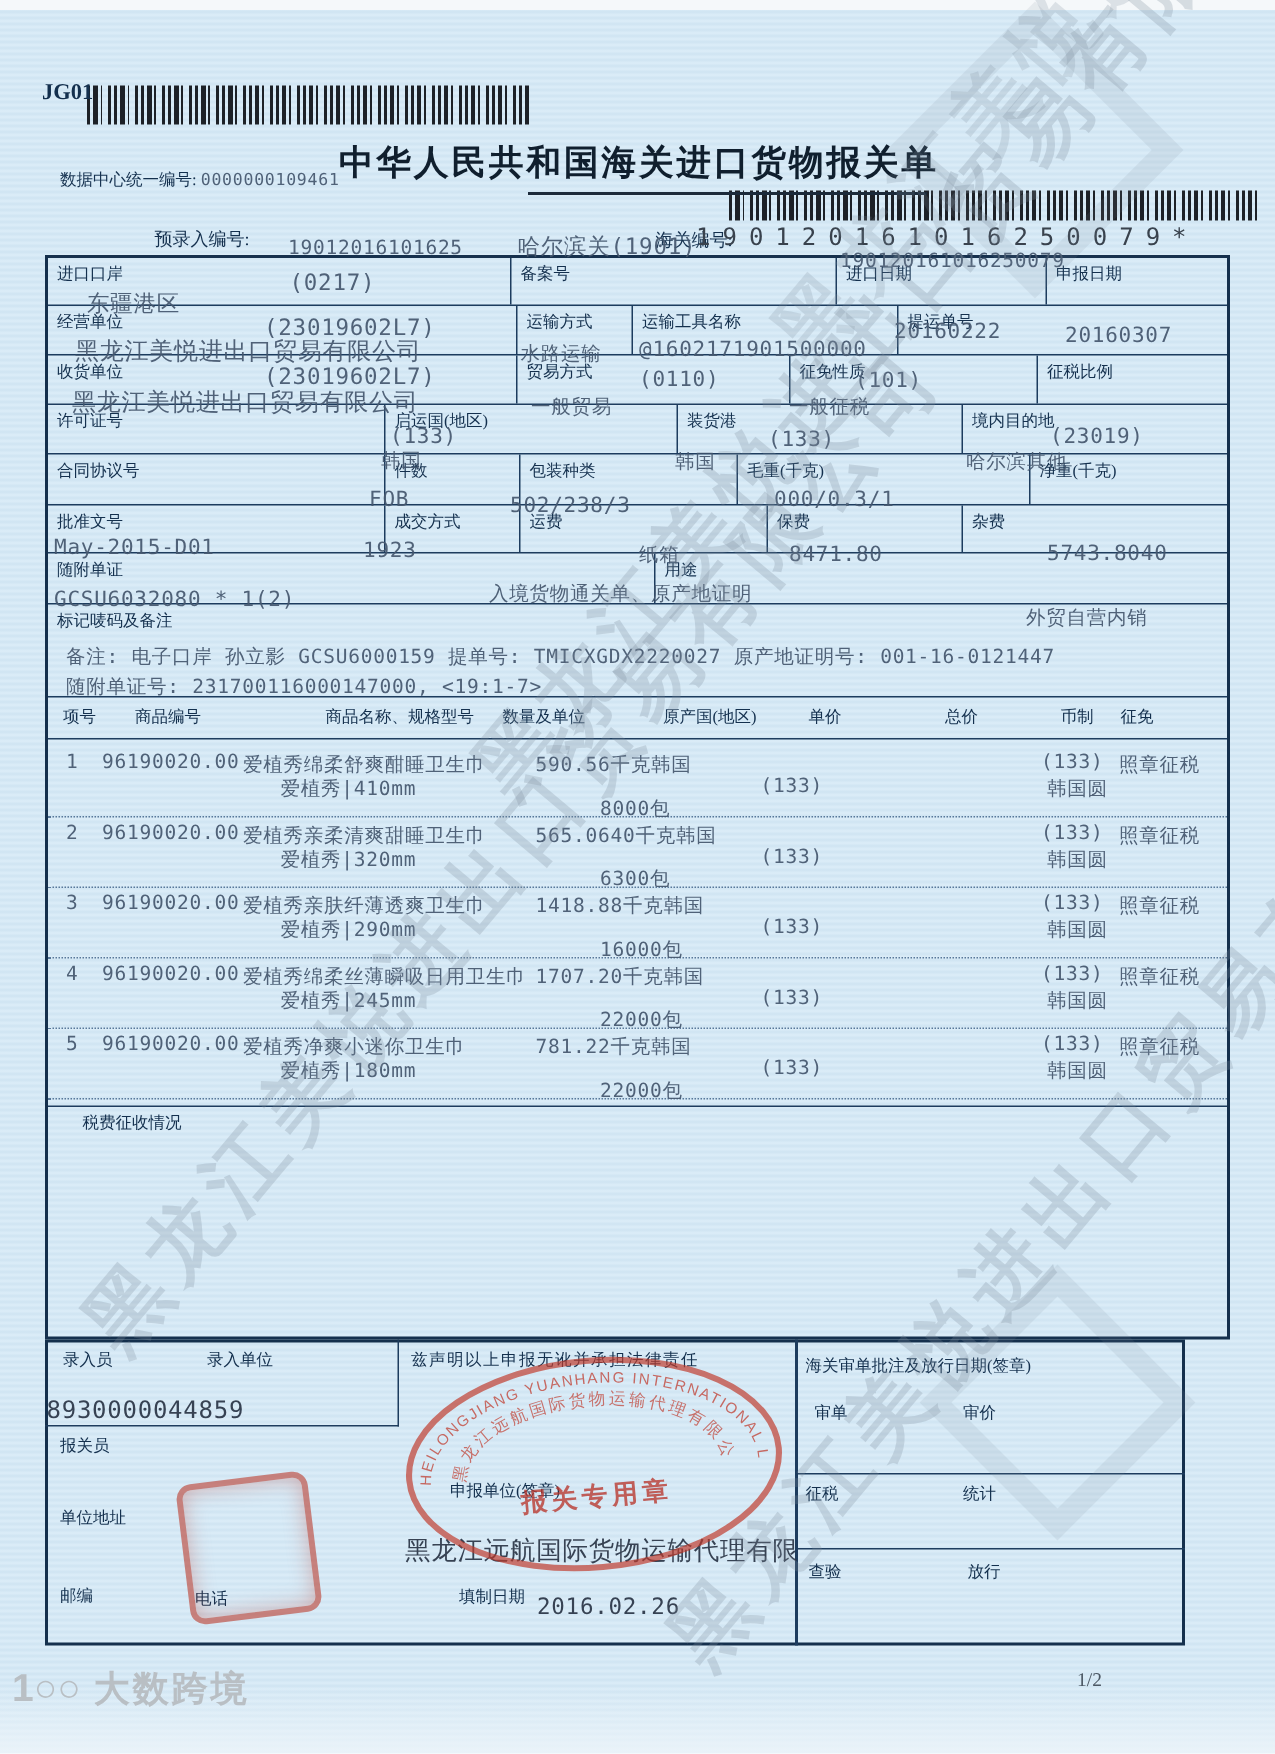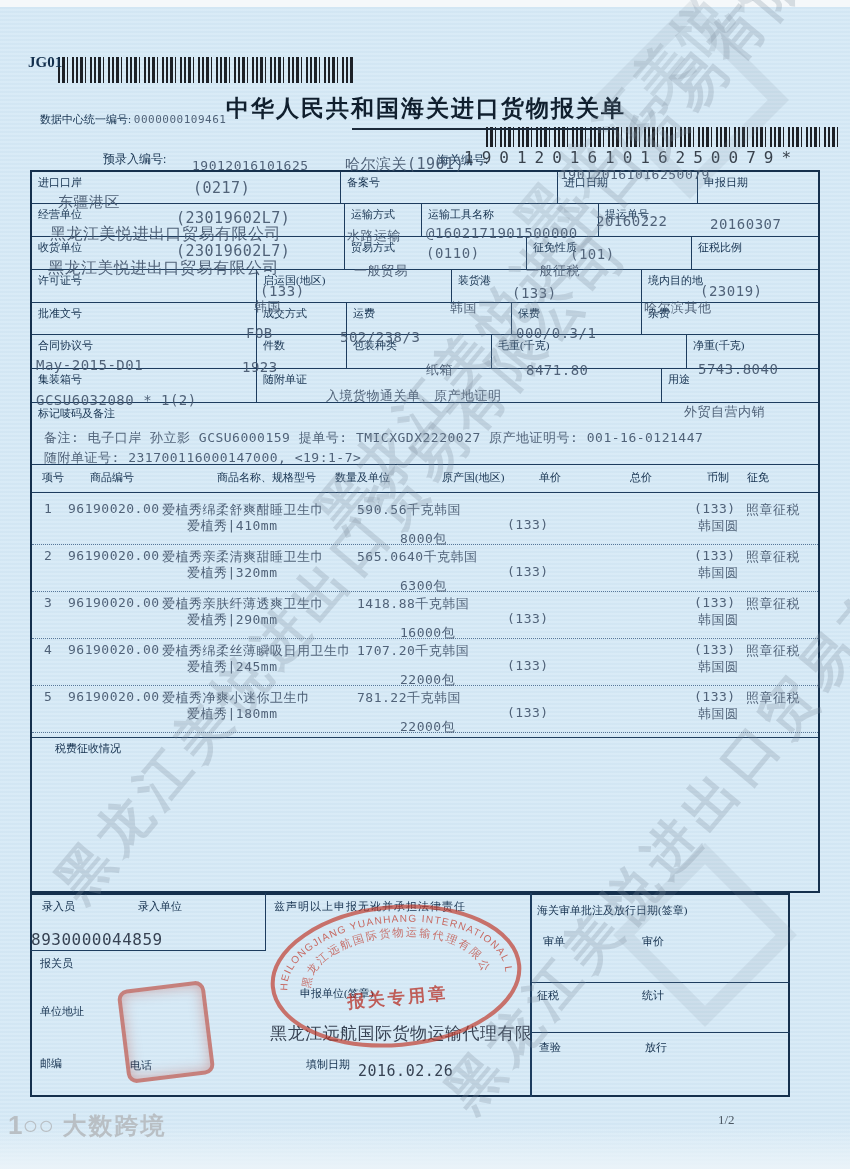--- a/index.html
+++ b/index.html
@@ -97,36 +97,35 @@
       <div class="fcell" style="width:182px">贸易方式</div>
       <div class="fcell" style="width:165px">征免性质</div>
       <div class="fcell" style="flex:1">征税比例</div>
     </div>
     <div class="frow" style="height:33px">
       <div class="fcell" style="width:225px">许可证号</div>
       <div class="fcell" style="width:195px">启运国(地区)</div>
       <div class="fcell" style="width:190px">装货港</div>
       <div class="fcell" style="flex:1">境内目的地</div>
     </div>
+    <div class="frow" style="height:34px">
+      <div class="fcell" style="width:225px">合同协议号</div>
+      <div class="fcell" style="width:90px">件数</div>
+      <div class="fcell" style="width:145px">包装种类</div>
+      <div class="fcell" style="width:195px">毛重(千克)</div>
+      <div class="fcell" style="flex:1">净重(千克)</div>
+    </div>
     <div class="frow" style="height:32px">
       <div class="fcell" style="width:225px">批准文号</div>
       <div class="fcell" style="width:90px">成交方式</div>
       <div class="fcell" style="width:165px">运费</div>
       <div class="fcell" style="width:130px">保费</div>
       <div class="fcell" style="flex:1">杂费</div>
     </div>
     <div class="frow" style="height:34px">
-      <div class="fcell" style="width:225px">合同协议号</div>
-      <div class="fcell" style="width:90px">件数</div>
-      <div class="fcell" style="width:145px">包装种类</div>
-      <div class="fcell" style="width:195px">毛重(千克)</div>
-      <div class="fcell" style="flex:1">净重(千克)</div>
-    </div>
-    <div class="frow" style="height:34px">
-      <div class="fcell" style="width:225px">集装箱号</div>
       <div class="fcell" style="width:405px">随附单证</div>
       <div class="fcell" style="flex:1">用途</div>
     </div>
     <div class="frow" style="height:62px">
       <div class="fcell" style="flex:1;border-right:none">标记唛码及备注</div>
     </div>
 
     <div class="goods">
       <span class="ghdr" style="left:10px">项号</span>
       <span class="ghdr" style="left:58px">商品编号</span>

